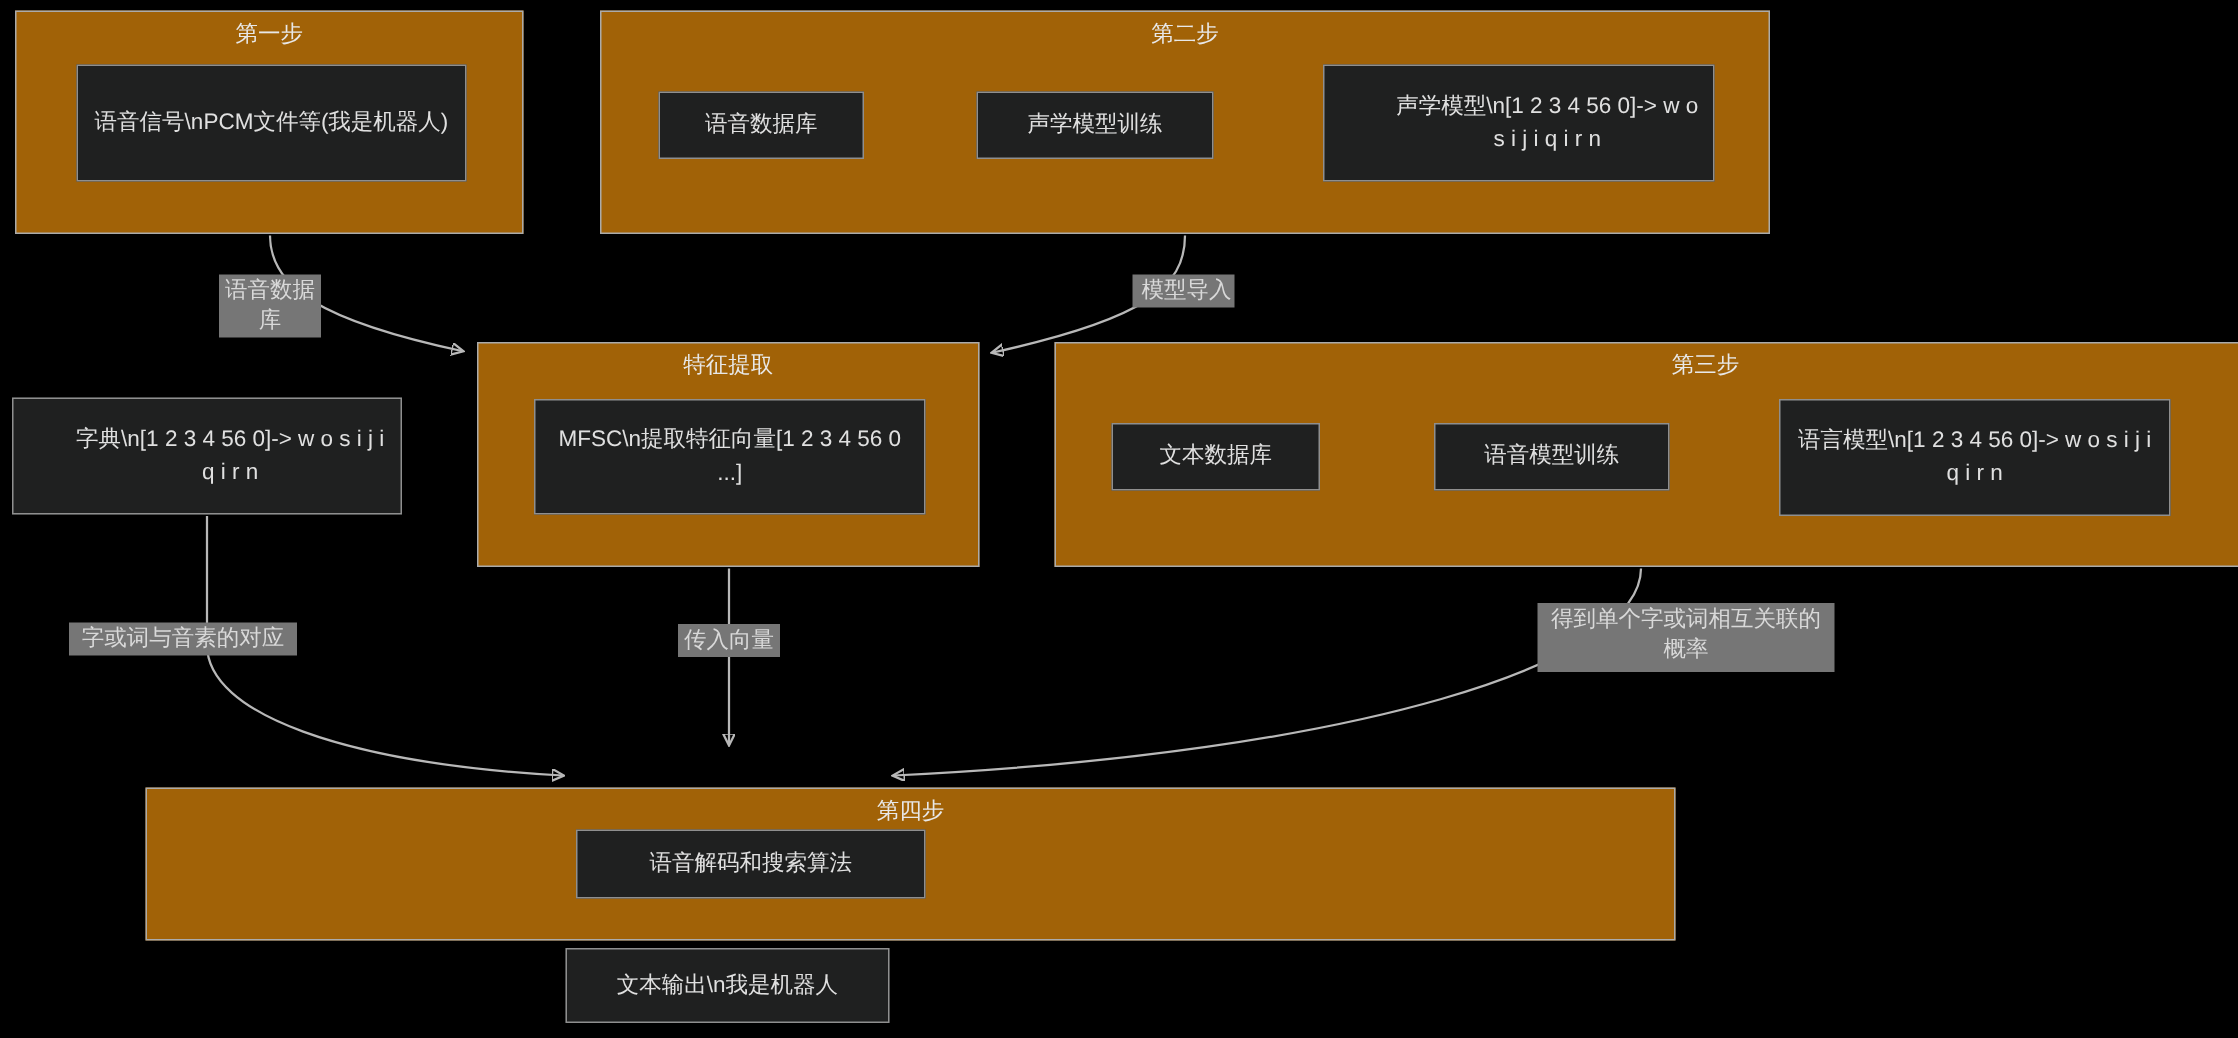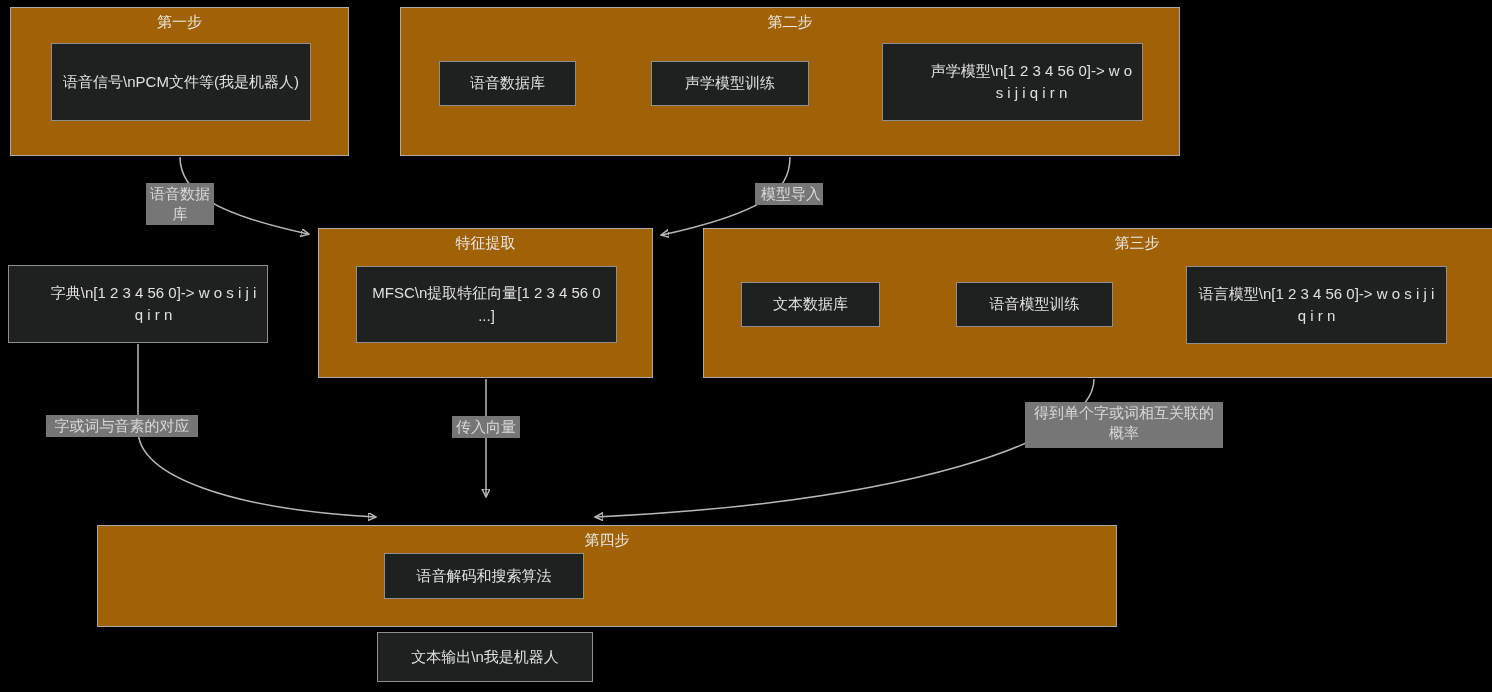--- a/index.html
+++ b/index.html
@@ -100,21 +100,21 @@
     <div class="cluster-title">第三步</div>
     <div class="node" style="left:37px;top:53px;width:139px;height:45px;">文本数据库</div>
     <div class="node" style="left:252px;top:53px;width:157px;height:45px;">语音模型训练</div>
     <div class="node" style="left:482px;top:37px;width:261px;height:78px;">语言模型\n[1 2 3 4 56 0]-&gt; w o s i j i q i r n</div>
   </div>
 
   <div class="node" style="left:8px;top:265px;width:260px;height:78px;padding-left:39px;">字典\n[1 2 3 4 56 0]-&gt; w o s i j i q i r n</div>
 
   <div class="cluster" style="left:97px;top:477px;width:1020px;height:102px;margin-top:48px;">
     <div class="cluster-title">第四步</div>
-    <div class="node" style="left:286px;top:27px;width:200px;height:46px;">语音解码和搜索算法</div>
+    <div class="node" style="left:286px;top:27px;width:233px;height:46px;">语音解码和搜索算法</div>
   </div>
 
   <div class="node" style="left:377px;top:632px;width:216px;height:50px;">文本输出\n我是机器人</div>
 
   <div class="edge-label" style="left:146px;top:183px;width:68px;">语音数据库</div>
   <div class="edge-label" style="left:755px;top:183px;width:68px;text-align:right;">模型导入</div>
   <div class="edge-label" style="left:46px;top:415px;width:152px;">字或词与音素的对应</div>
   <div class="edge-label" style="left:452px;top:416px;width:68px;">传入向量</div>
   <div class="edge-label" style="left:995px;top:402px;width:198px;height:46px;margin-left:30px;">得到单个字或词相互关联的概率</div>
 

